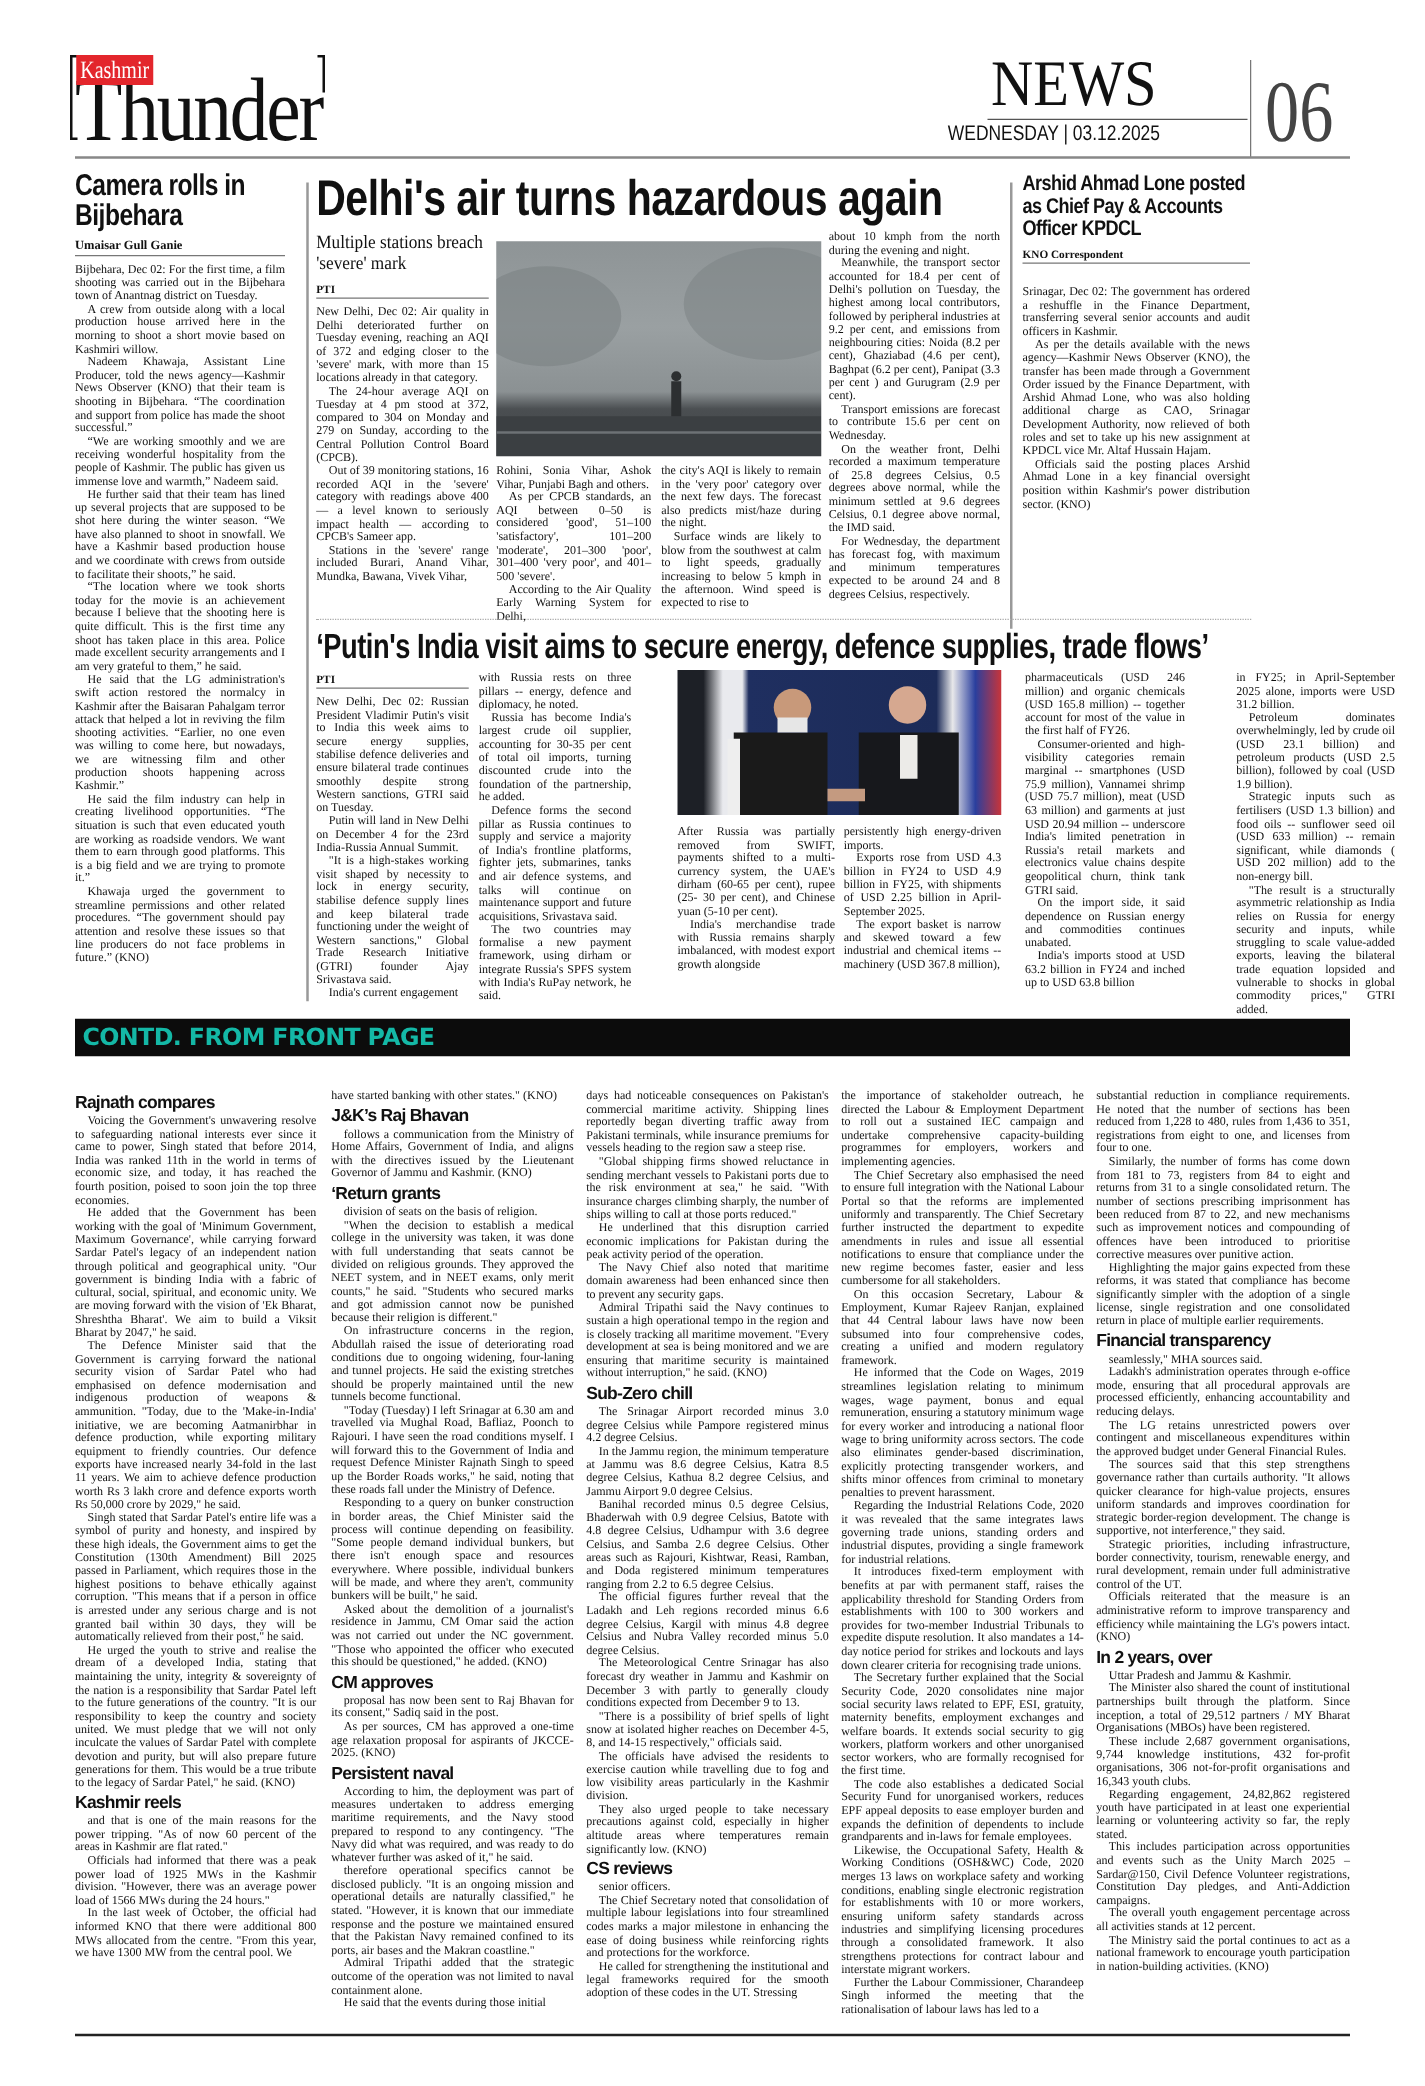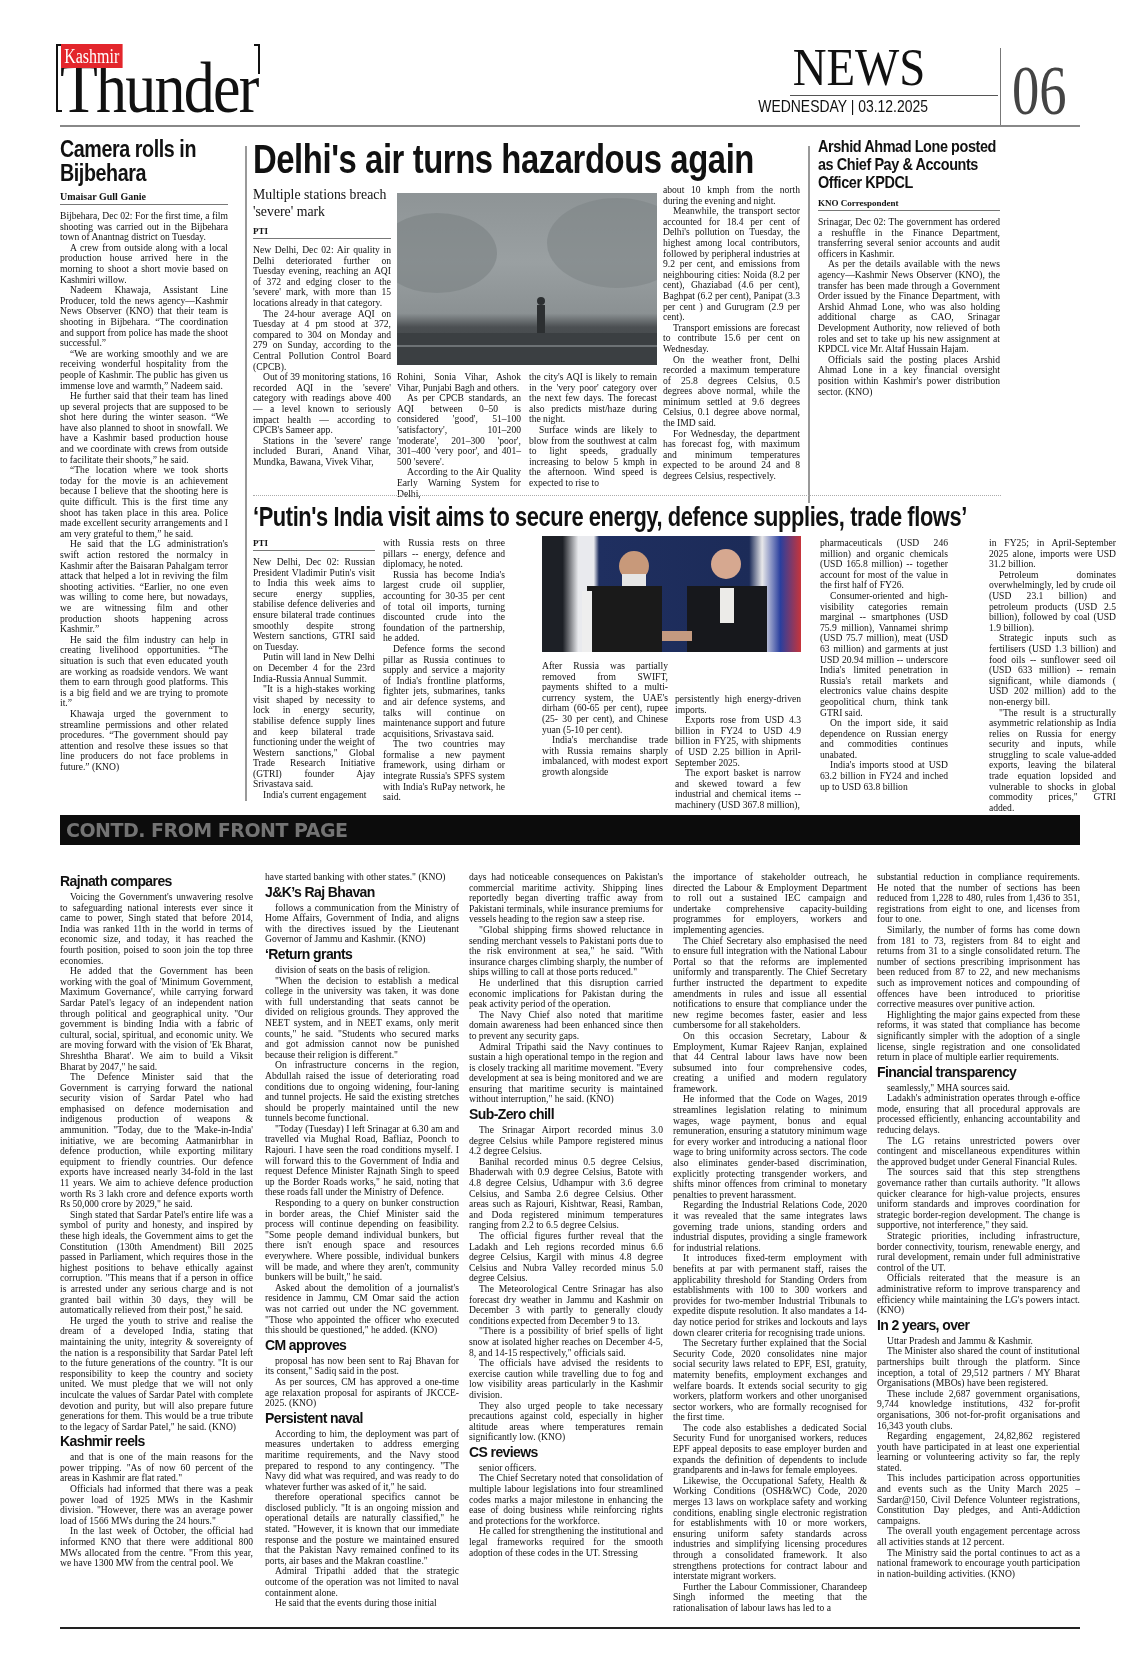--- a/index.html
+++ b/index.html
@@ -22,21 +22,21 @@
   .mast-rule { left: 60px; top: 125px; width: 1020px; height: 2px; background: #888; }
 
   .vline { width: 2px; background: #999; }
   .dotline { height: 1px; border-top: 1px dotted #aaa; }
 
   .byline { font-family: "Liberation Serif", serif; font-weight: bold; font-size: 10px; border-bottom: 1.5px solid #777; padding-bottom: 2px; }
 
   .photo-smog { background: linear-gradient(180deg, #8e9496 0%, #9aa0a2 40%, #8b9193 70%, #4b4f52 78%, #3c4043 100%); overflow: hidden; }
   .photo-putin { background: linear-gradient(90deg, #1d2026 0%, #1d2026 8%, #e9eaee 14%, #e9eaee 20%, #1f2f60 22%, #1c2b58 80%, #e8e8ea 85%, #2a3f9e 92%, #c8343a 100%); overflow: hidden; }
 
-  .contd-bar { left: 60px; top: 815px; width: 1020px; height: 30px; background: #0c0c0c; color: #737373; font-family: "DejaVu Sans", sans-serif; font-weight: bold; font-size: 19px; line-height: 30px; padding-left: 6px; letter-spacing: -0.5px; }
+  .contd-bar { left: 60px; top: 815px; width: 1020px; height: 30px; background: #0c0c0c; color: #14b8a6; font-family: "DejaVu Sans", sans-serif; font-weight: bold; font-size: 19px; line-height: 30px; padding-left: 6px; letter-spacing: -0.5px; }
   .sub-hd { font-family: "Liberation Sans", sans-serif; font-weight: bold; font-size: 14px; line-height: 17px; letter-spacing: -0.6px; margin: 1px 0 2px 0; }
   .col { position: absolute; margin-top: 24px; }
 </style>
 </head>
 <body>
 
 <div class="abs mast-bracket-l"></div>
 <div class="abs mast-bracket-r"></div>
 <div class="abs mast-thunder">Thunder</div>
 <div class="abs mast-kashmir">Kashmir</div>
@@ -108,21 +108,21 @@
       <p class="t">Meanwhile, the transport sector accounted for 18.4 per cent of Delhi's pollution on Tuesday, the highest among local contributors, followed by peripheral industries at 9.2 per cent, and emissions from neighbouring cities: Noida (8.2 per cent), Ghaziabad (4.6 per cent), Baghpat (6.2 per cent), Panipat (3.3 per cent ) and Gurugram (2.9 per cent).</p>
       <p class="t">Transport emissions are forecast to contribute 15.6 per cent on Wednesday.</p>
       <p class="t">On the weather front, Delhi recorded a maximum temperature of 25.8 degrees Celsius, 0.5 degrees above normal, while the minimum settled at 9.6 degrees Celsius, 0.1 degree above normal, the IMD said.</p>
       <p class="t">For Wednesday, the department has forecast fog, with maximum and minimum temperatures expected to be around 24 and 8 degrees Celsius, respectively.</p>
     </div>
   </div>
 <div class="abs vline" style="left:808px; top:146px; height:357px; width:2px;"></div>
 
 <div class="abs" style="left:818px; top:138px; width:182px;">
   <div class="hd-cond" style="font-size:17px; line-height:18px; transform:scaleX(0.85); width:215px;">Arshid Ahmad Lone posted as Chief Pay &amp; Accounts Officer KPDCL</div>
-  <div class="byline" style="margin-top:6px; margin-bottom:6px; font-size:9px;">KNO Correspondent</div>
+  <div class="byline" style="margin-top:6px; margin-bottom:18px; font-size:9px;">KNO Correspondent</div>
   <div id="kpdcl-body">
       <p class="t noind">Srinagar, Dec 02: The government has ordered a reshuffle in the Finance Department, transferring several senior accounts and audit officers in Kashmir.</p>
       <p class="t">As per the details available with the news agency—Kashmir News Observer (KNO), the transfer has been made through a Government Order issued by the Finance Department, with Arshid Ahmad Lone, who was also holding additional charge as CAO, Srinagar Development Authority, now relieved of both roles and set to take up his new assignment at KPDCL vice Mr. Altaf Hussain Hajam.</p>
       <p class="t">Officials said the posting places Arshid Ahmad Lone in a key financial oversight position within Kashmir's power distribution sector. (KNO)</p>
     </div>
 </div>
 
 <div class="abs dotline" style="left:253px; top:495px; width:748px;"></div>
 
 <div class="abs hd-cond" style="left:253px; top:502px; font-size:28px; line-height:30px; transform:scaleX(0.78); width:1100px;">‘Putin's India visit aims to secure energy, defence supplies, trade flows’</div>
@@ -154,21 +154,21 @@
     <circle cx="184" cy="28" r="15" fill="#d6a890"></circle>
     <rect x="120" y="95" width="30" height="10" fill="#c49a80"></rect>
   </svg>
 </div>
 <div class="abs" style="left:542px; top:661px; width:126px;">
     <div id="putin-col3">
       <p class="t noind">After Russia was partially removed from SWIFT, payments shifted to a multi-currency system, the UAE's dirham (60-65 per cent), rupee (25- 30 per cent), and Chinese yuan (5-10 per cent).</p>
       <p class="t">India's merchandise trade with Russia remains sharply imbalanced, with modest export growth alongside</p>
     </div>
   </div>
-<div class="abs" style="left:675px; top:661px; width:126px;margin-top:33px;">
+<div class="abs" style="left:675px; top:661px; width:126px;">
     <div id="putin-col4">
       <p class="t noind">persistently high energy-driven imports.</p>
       <p class="t">Exports rose from USD 4.3 billion in FY24 to USD 4.9 billion in FY25, with shipments of USD 2.25 billion in April-September 2025.</p>
       <p class="t">The export basket is narrow and skewed toward a few industrial and chemical items -- machinery (USD 367.8 million),</p>
     </div>
   </div>
 <div class="abs" style="left:820px; top:538px; width:128px;">
     <div id="putin-col5">
       <p class="t noind">pharmaceuticals (USD 246 million) and organic chemicals (USD 165.8 million) -- together account for most of the value in the first half of FY26.</p>
       <p class="t">Consumer-oriented and high-visibility categories remain marginal -- smartphones (USD 75.9 million), Vannamei shrimp (USD 75.7 million), meat (USD 63 million) and garments at just USD 20.94 million -- underscore India's limited penetration in Russia's retail markets and electronics value chains despite geopolitical churn, think tank GTRI said.</p>
@@ -220,20 +220,21 @@
     <p class="t">He said that the events during those initial</p>
   </div>
 <div class="col" style="left:469px; top:848px; width:194px;" id="contd-col3">
     <p class="t noind">days had noticeable consequences on Pakistan's commercial maritime activity. Shipping lines reportedly began diverting traffic away from Pakistani terminals, while insurance premiums for vessels heading to the region saw a steep rise.</p>
     <p class="t">"Global shipping firms showed reluctance in sending merchant vessels to Pakistani ports due to the risk environment at sea," he said. "With insurance charges climbing sharply, the number of ships willing to call at those ports reduced."</p>
     <p class="t">He underlined that this disruption carried economic implications for Pakistan during the peak activity period of the operation.</p>
     <p class="t">The Navy Chief also noted that maritime domain awareness had been enhanced since then to prevent any security gaps.</p>
     <p class="t">Admiral Tripathi said the Navy continues to sustain a high operational tempo in the region and is closely tracking all maritime movement. "Every development at sea is being monitored and we are ensuring that maritime security is maintained without interruption," he said. (KNO)</p>
     <div class="sub-hd">Sub-Zero chill</div>
     <p class="t">The Srinagar Airport recorded minus 3.0 degree Celsius while Pampore registered minus 4.2 degree Celsius.</p>
+    <p class="t">In the Jammu region, the minimum temperature at Jammu was 8.6 degree Celsius, Katra 8.5 degree Celsius, Kathua 8.2 degree Celsius, and Jammu Airport 9.0 degree Celsius.</p>
     <p class="t">Banihal recorded minus 0.5 degree Celsius, Bhaderwah with 0.9 degree Celsius, Batote with 4.8 degree Celsius, Udhampur with 3.6 degree Celsius, and Samba 2.6 degree Celsius. Other areas such as Rajouri, Kishtwar, Reasi, Ramban, and Doda registered minimum temperatures ranging from 2.2 to 6.5 degree Celsius.</p>
     <p class="t">The official figures further reveal that the Ladakh and Leh regions recorded minus 6.6 degree Celsius, Kargil with minus 4.8 degree Celsius and Nubra Valley recorded minus 5.0 degree Celsius.</p>
     <p class="t">The Meteorological Centre Srinagar has also forecast dry weather in Jammu and Kashmir on December 3 with partly to generally cloudy conditions expected from December 9 to 13.</p>
     <p class="t">"There is a possibility of brief spells of light snow at isolated higher reaches on December 4-5, 8, and 14-15 respectively," officials said.</p>
     <p class="t">The officials have advised the residents to exercise caution while travelling due to fog and low visibility areas particularly in the Kashmir division.</p>
     <p class="t">They also urged people to take necessary precautions against cold, especially in higher altitude areas where temperatures remain significantly low. (KNO)</p>
     <div class="sub-hd">CS reviews</div>
     <p class="t">senior officers.</p>
     <p class="t">The Chief Secretary noted that consolidation of multiple labour legislations into four streamlined codes marks a major milestone in enhancing the ease of doing business while reinforcing rights and protections for the workforce.</p>
     <p class="t">He called for strengthening the institutional and legal frameworks required for the smooth adoption of these codes in the UT. Stressing</p>

